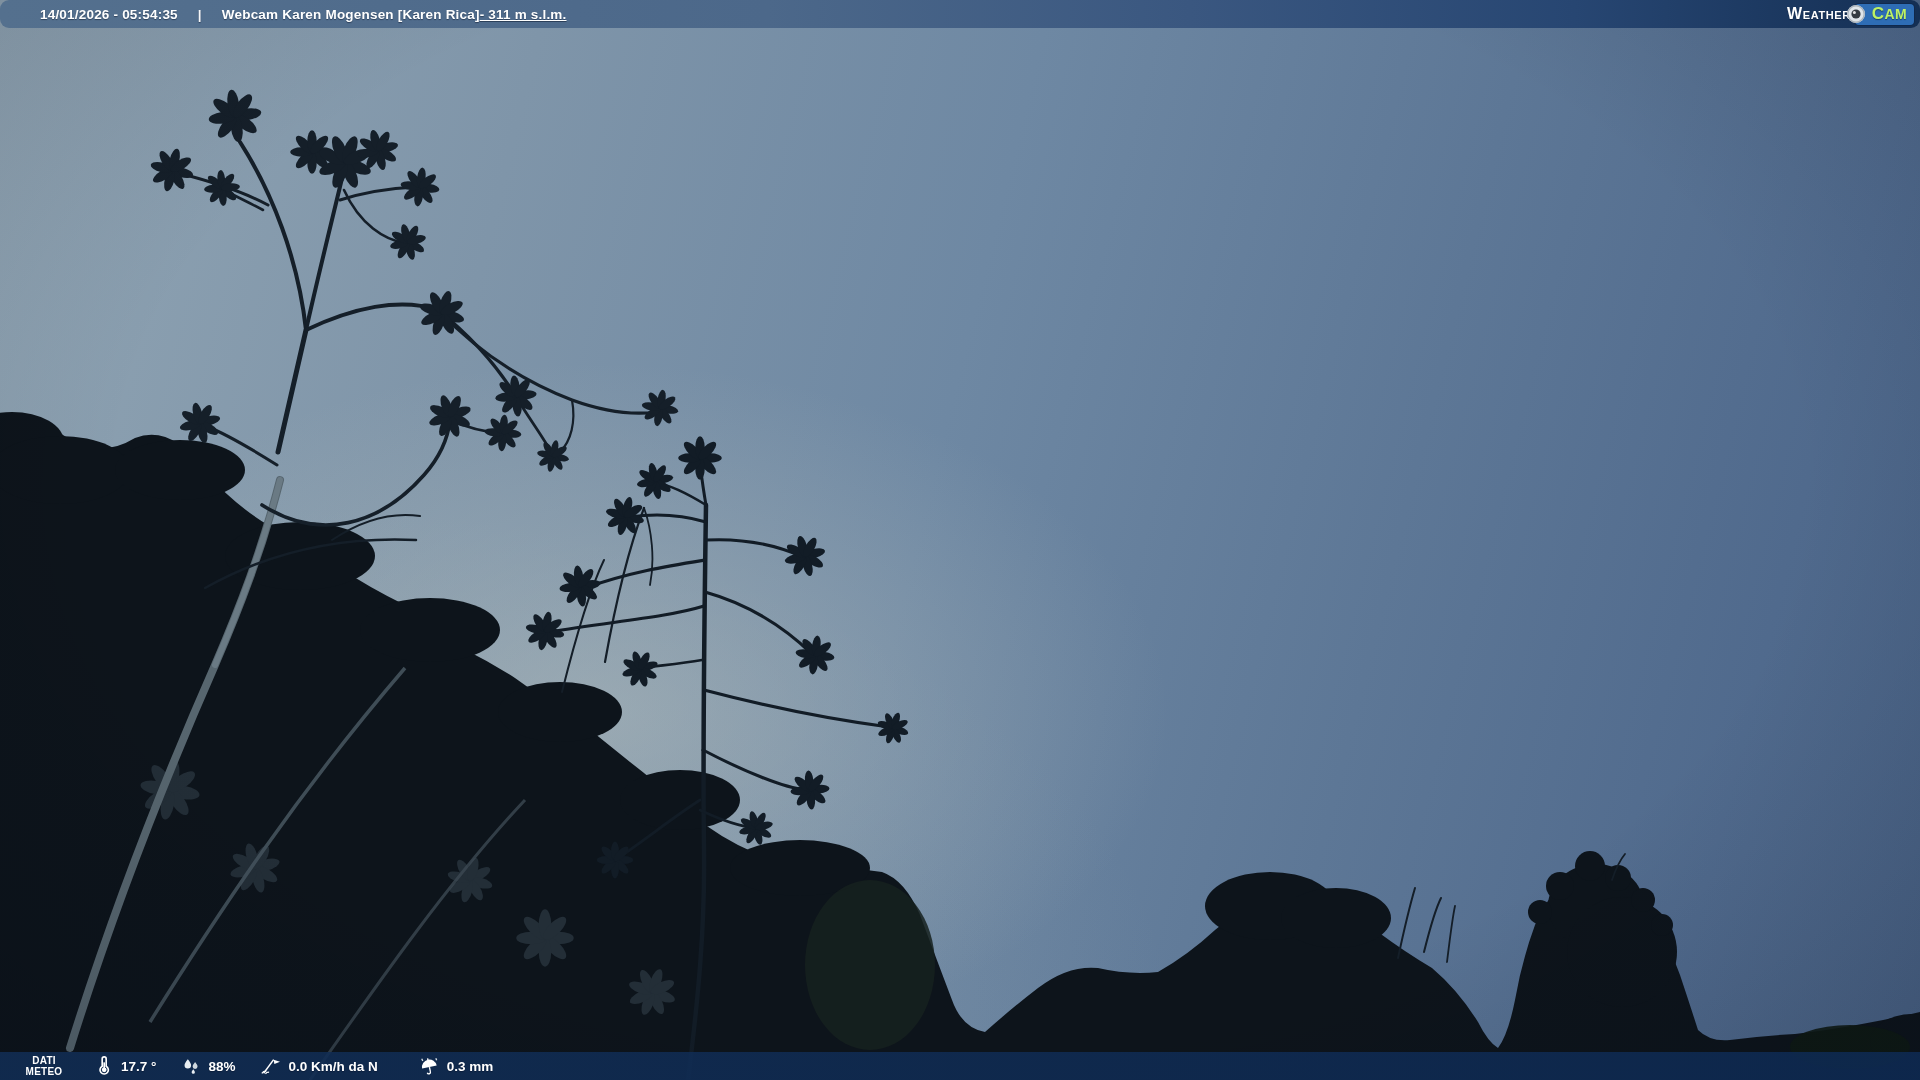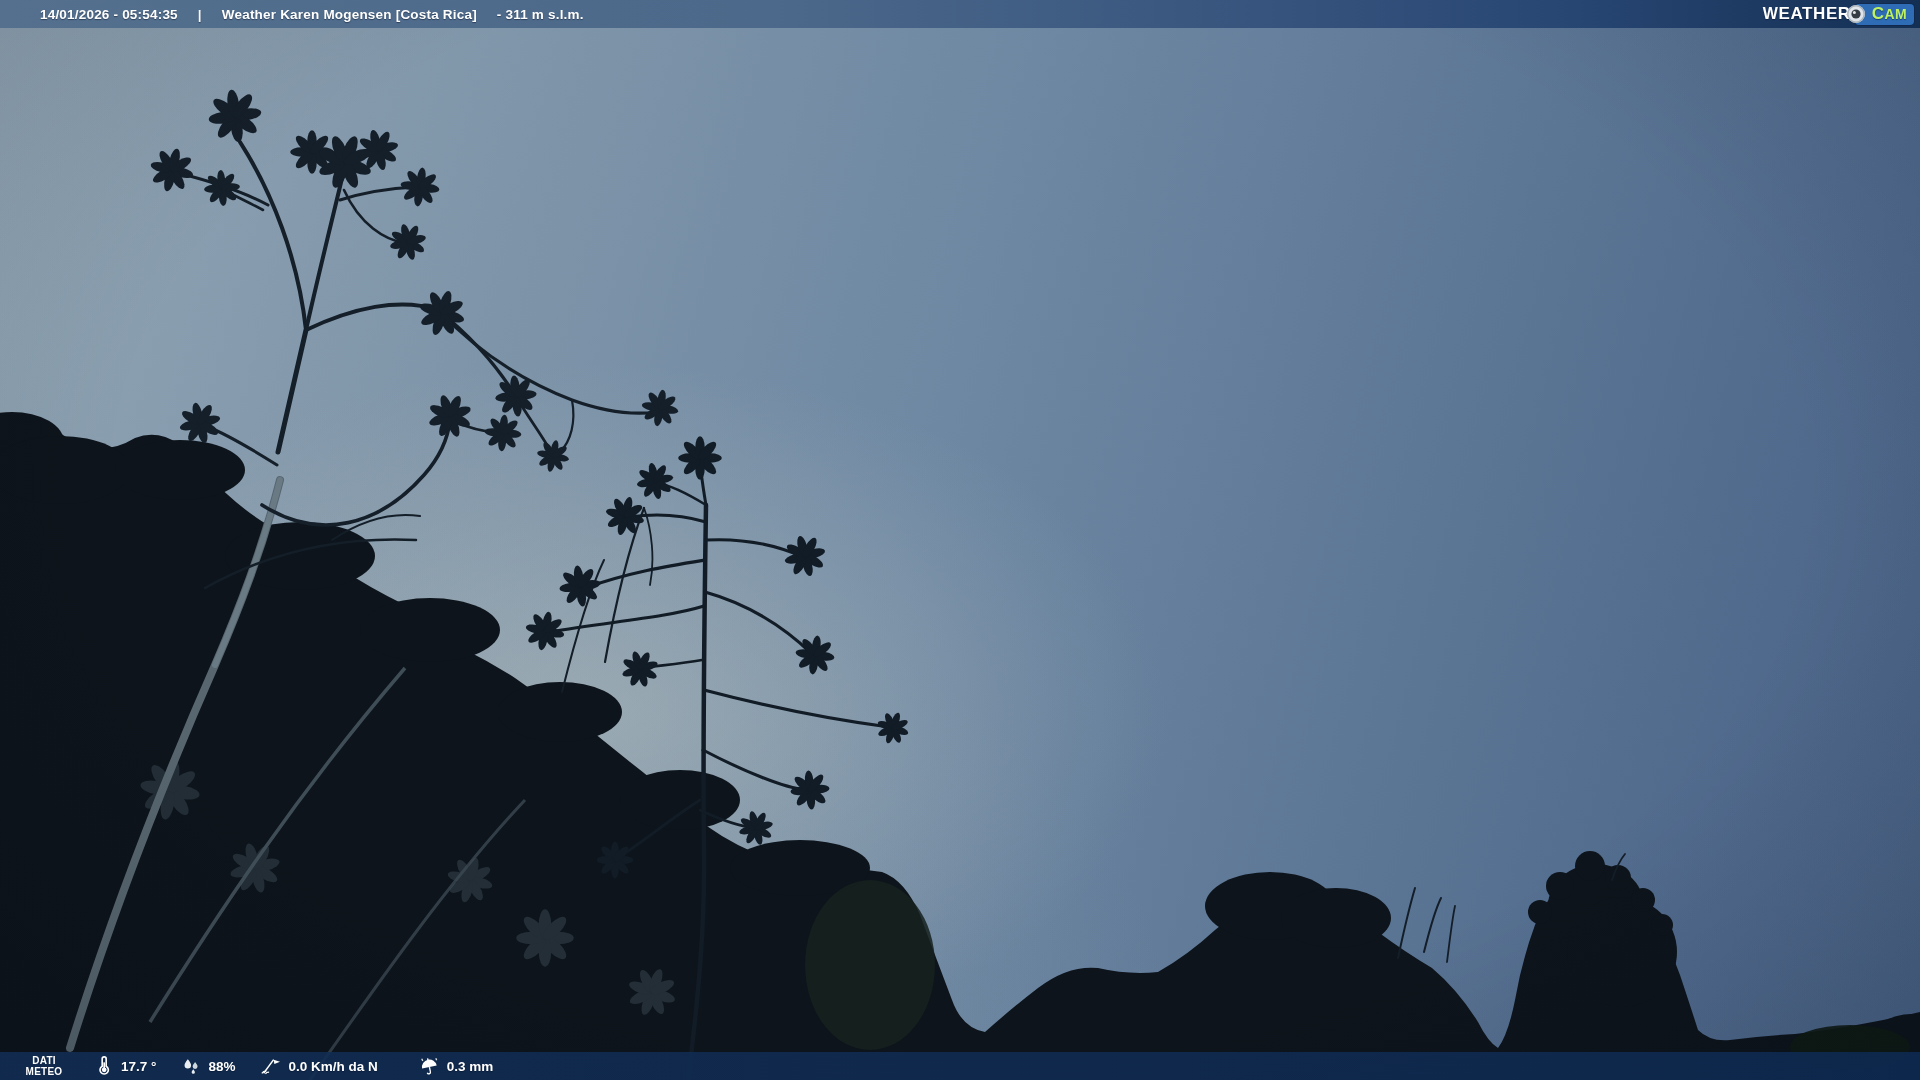--- a/index.html
+++ b/index.html
@@ -15,28 +15,28 @@
   }
   .vignette{position:absolute;inset:0;pointer-events:none;
     background:radial-gradient(ellipse 1400px 900px at 50% 45%, rgba(0,0,0,0) 60%, rgba(2,6,18,0.18) 100%);}
 
   .scene{position:absolute;inset:0;}
 
   
   .topbar{position:absolute;top:0;left:0;right:0;height:28px;display:flex;align-items:center;
     background:linear-gradient(to right,var(--bar_gradient_left,#54708e) 0%,#4c688a 40%,#3a5780 62%,#274672 82%,var(--bar_gradient_right,#142f54) 100%);
     color:var(--text_white,#fff);font-weight:bold;font-size:13.5px;letter-spacing:.2px;
-    text-shadow:0 1px 1px rgba(0,10,30,.45);}
+    text-shadow:0 1px 1px rgba(0,10,30,.45);border-radius:9px;}
   .dt{margin-left:40px;white-space:nowrap;}
   .sep{margin:0 20px;opacity:.95;}
-  .alt{margin-left:20px;white-space:nowrap;}
+  .alt{margin-left:0;white-space:nowrap;text-decoration:underline;}
 
   
   .logo{margin-left:auto;margin-right:6px;display:flex;align-items:center;gap:4px;height:24px;}
-  .logo .wword{display:block;font-size:17px;letter-spacing:.6px;font-weight:bold;color:#fff;
+  .logo .wword{display:block;font-size:11px;letter-spacing:.6px;font-weight:bold;color:#fff;
     text-transform:uppercase;}
   .logo .wword::first-letter{font-size:16px;}
   .cambadge{position:relative;display:flex;align-items:center;height:21px;border-radius:4px;
     background:var(--accent_blue,#2e6db5);padding:0 7px 0 17px;box-shadow:0 0 0 1px rgba(10,30,60,.35);}
   .lens{position:absolute;left:-9px;top:50%;transform:translateY(-50%);width:20px;height:20px;}
   .cword{display:block;font-size:14px;font-weight:bold;color:#bef264;letter-spacing:.4px;text-transform:uppercase;}
   .cword::first-letter{font-size:17px;}
 
   
   .bottombar{position:absolute;left:0;right:0;bottom:0;height:28px;display:flex;align-items:center;
@@ -194,21 +194,21 @@
       <use href="#palm" transform="translate(756,828) scale(0.75) rotate(30)"></use>
       <use href="#palm" transform="translate(615,860) scale(0.8)"></use>
     </g>
   </svg>
 
   <div class="vignette"></div>
 
   <header class="topbar">
     <span class="dt">14/01/2026 - 05:54:35</span>
     <span class="sep">|</span>
-    <span class="title">Weather Karen Mogensen [Costa Rica]</span>
+    <span class="title">Webcam Karen Mogensen [Karen Rica]</span>
     <span class="alt">- 311 m s.l.m.</span>
 
     <div class="logo">
       <span class="wword">Weather</span>
       <span class="cambadge">
         <svg class="lens" viewBox="0 0 20 20">
           <circle cx="10" cy="10" r="9" fill="#dfe5ea"></circle>
           <circle cx="10" cy="10" r="8.2" fill="none" stroke="#aab3bb" stroke-width="1.4"></circle>
           <circle cx="10" cy="10" r="4.6" fill="#343b42"></circle>
           <circle cx="8.4" cy="8.4" r="1.5" fill="#ffffff" opacity=".85"></circle>

